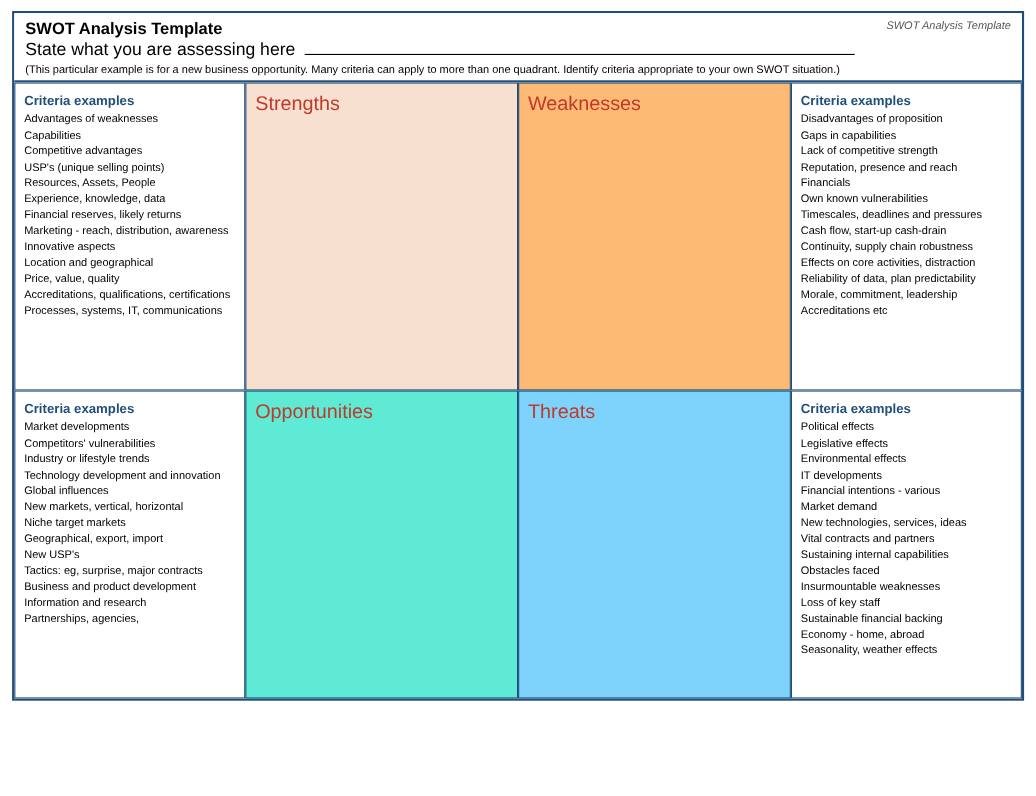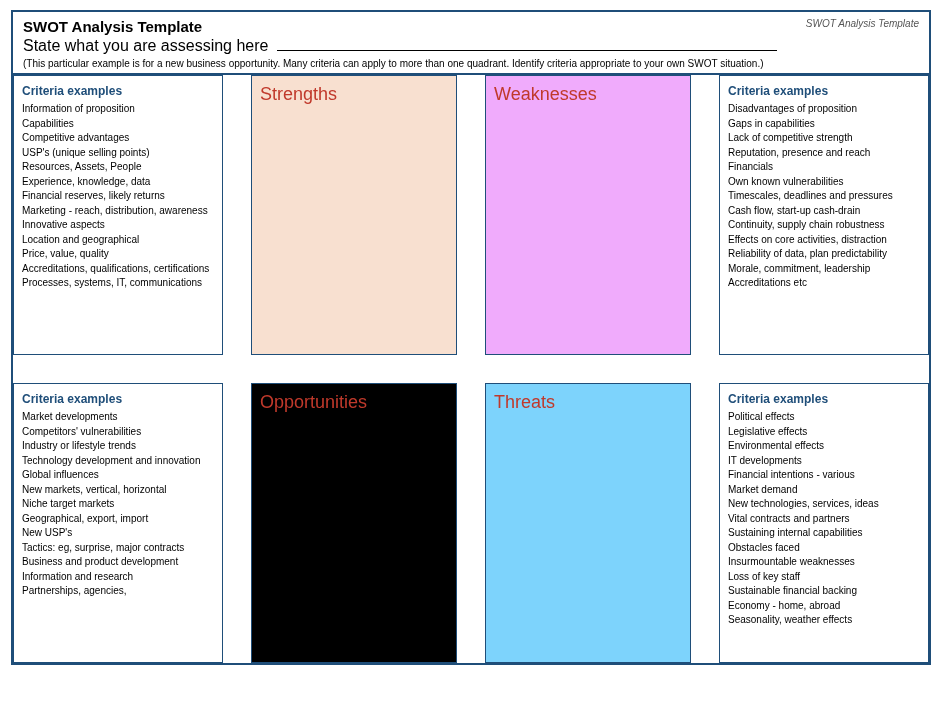--- a/index.html
+++ b/index.html
@@ -43,33 +43,32 @@
     }
     .header .note {
       font-size: 10px;
       color: #000;
       margin-top: 3px;
     }
     .grid {
       display: grid;
       grid-template-columns: 210px 1fr 1fr 210px;
       grid-template-rows: auto auto;
-      gap: 28px;
     }
     .cell {
       border: 1px solid #1f4e79;
       padding: 8px 8px;
       min-height: 280px;
     }
     .cell-criteria-strengths { background: #fff; }
     .cell-strengths { background: #f8e0d0; }
-    .cell-weaknesses { background: #f0abfc; }
+    .cell-weaknesses { background: #fdba74; }
     .cell-criteria-weaknesses { background: #fff; }
     .cell-criteria-opportunities { background: #fff; }
-    .cell-opportunities { background: #000000; }
+    .cell-opportunities { background: #5eead4; }
     .cell-threats { background: #7dd3fc; }
     .cell-criteria-threats { background: #fff; }
 
     .criteria-title {
       font-size: 12px;
       font-weight: bold;
       color: #1f4e79;
       margin-bottom: 4px;
     }
     .quadrant-title {
@@ -101,21 +100,21 @@
       <span class="underline" style="display:inline-block;width:500px;border-bottom:1px solid #000;margin-left:4px;"></span>
     </div>
     <div class="note">(This particular example is for a new business opportunity.  Many criteria can apply to more than one quadrant.  Identify criteria appropriate to your own SWOT situation.)</div>
   </div>
 
   <div class="grid">
 
     <div class="cell cell-criteria-strengths">
       <div class="criteria-title">Criteria examples</div>
       <div class="criteria-list" id="criteria-sw-list">
-          <div>Information of proposition</div>
+          <div>Advantages of weaknesses</div>
           <div>Capabilities</div>
           <div>Competitive advantages</div>
           <div>USP's (unique selling points)</div>
           <div>Resources, Assets, People</div>
           <div>Experience, knowledge, data</div>
           <div>Financial reserves, likely returns</div>
           <div>Marketing - reach, distribution, awareness</div>
           <div>Innovative aspects</div>
           <div>Location and geographical</div>
           <div>Price, value, quality</div>

